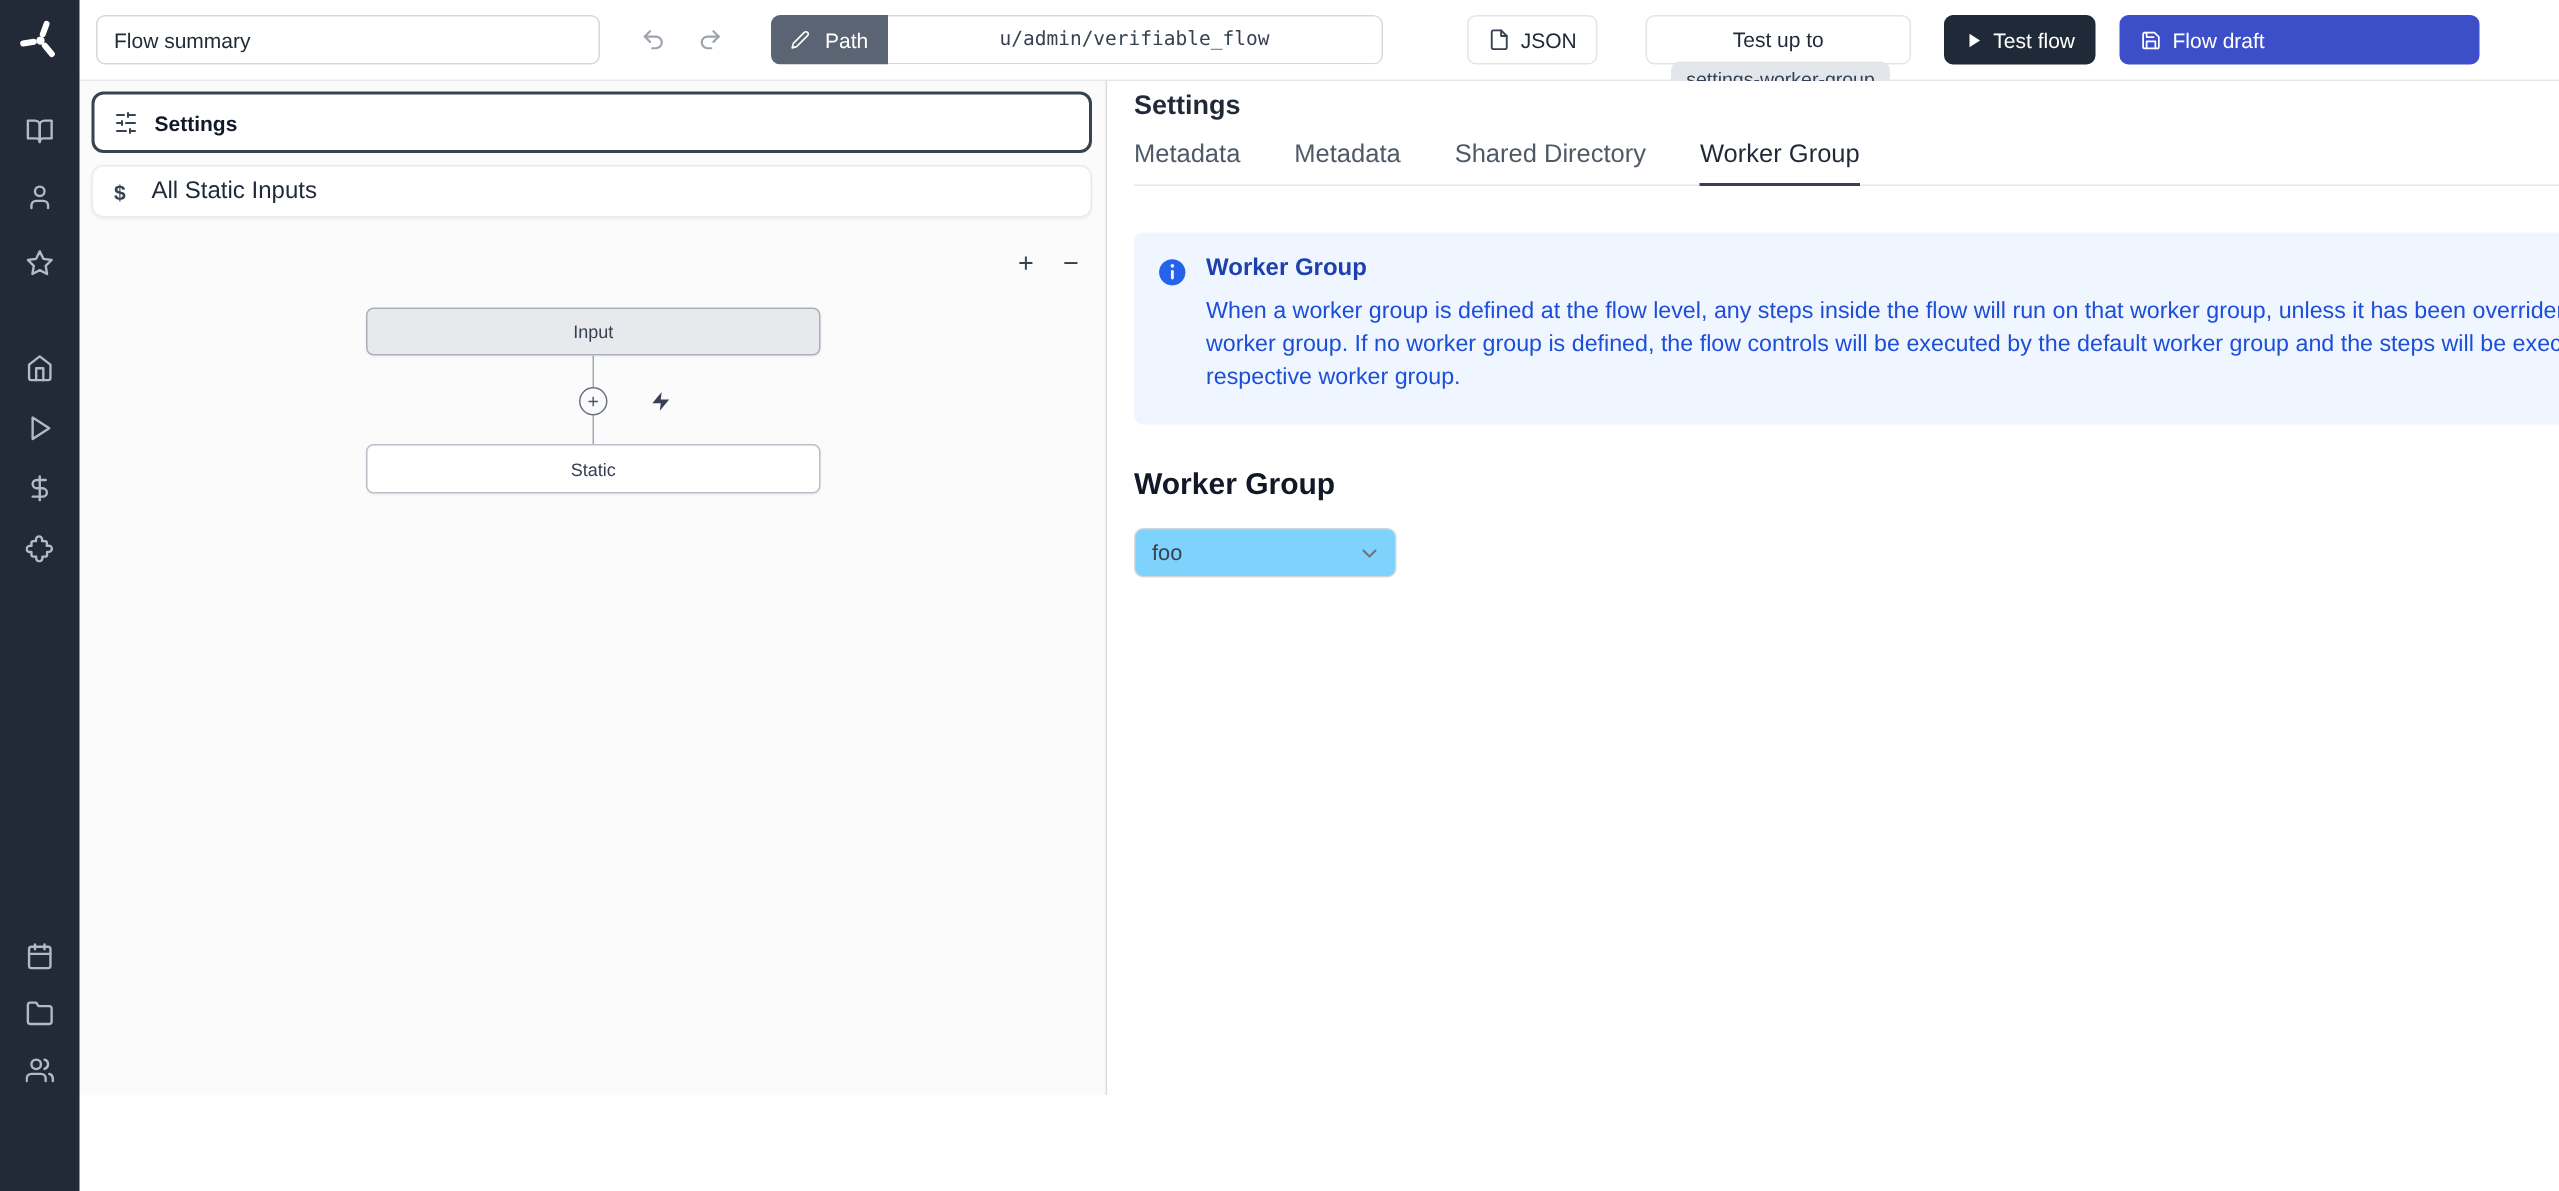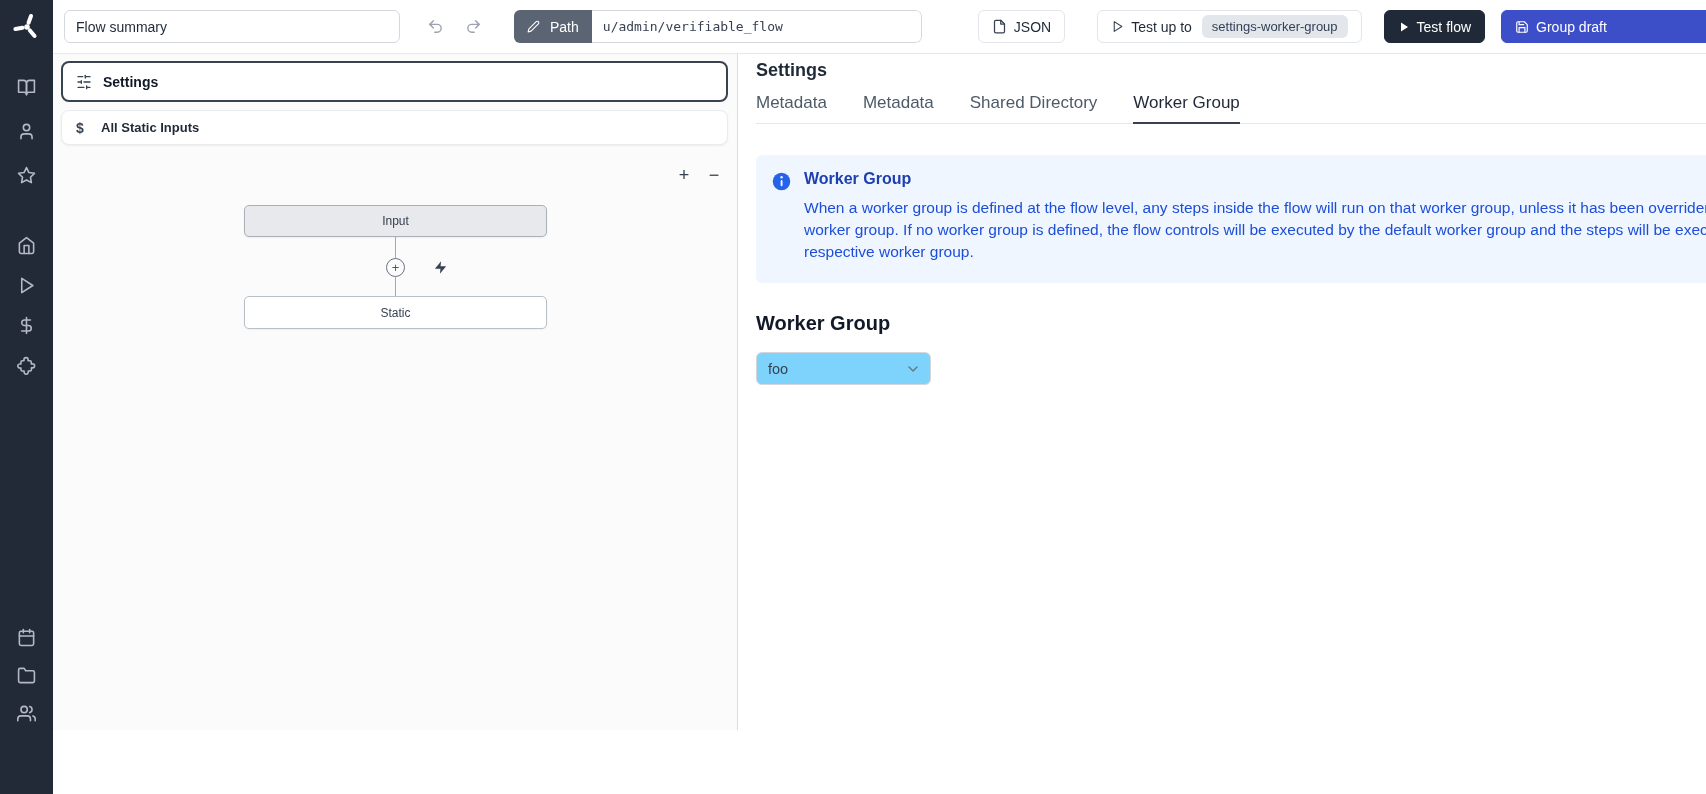--- a/index.html
+++ b/index.html
@@ -31,28 +31,28 @@
   .icon-btn svg { width:17px; height:17px; }
   .undo-btn { margin-left:20px; }
   .redo-btn { margin-left:8px; }
   .path-group { margin-left:26px; display:flex; height:33px; border-radius:6px; overflow:hidden; }
   .path-chip { background:#5b6472; color:#fff; display:flex; align-items:center; gap:10px;
                padding:0 13px; font-size:14px; border:0; cursor:pointer; }
   .path-chip svg { width:13px; height:13px; }
   .path-input { width:330px; border:1px solid #d5d9df; border-left:0;
                 border-radius:0 6px 6px 0; padding:0 11px;
                 font-family:"DejaVu Sans Mono", monospace; font-size:13px; color:#374151;
-                outline:none; background:#fff; }
+                outline:none; background:#fff;text-align:center; }
   .btn { display:flex; align-items:center; gap:7px; height:33px; padding:0 13px;
          border-radius:6px; font-size:14px; cursor:pointer; white-space:nowrap;
          font-family:inherit; }
   .btn-light { background:#fff; border:1px solid #e2e5ea; color:#1f2937;text-align:right; }
   .json-btn { margin-left:56px; }
   .json-btn svg { width:15px; height:15px; color:#374151; }
-  .testupto-btn { margin-left:32px; }
+  .testupto-btn { margin-left:32px;flex-direction:column; }
   .testupto-btn svg { width:13px; height:13px; color:#374151; }
   .badge { background:#e3e7ec; border-radius:6px; padding:4px 10px; font-size:13px;
            color:#334155; margin-left:3px; font-weight:500; }
   .btn-dark { margin-left:22px; background:#1f2937; border:1px solid #1f2937; color:#fff;
               font-weight:500; }
   .btn-dark svg { width:12px; height:12px; }
   .btn-blue { margin-left:16px; background:#3d4ec9; border:1px solid #3d4ec9; color:#fff;
               font-weight:500; width:240px; justify-content:flex-start; }
   .btn-blue svg { width:14px; height:14px; }
 
@@ -62,21 +62,21 @@
   .settings-box { position:absolute; left:8px; right:9px; top:7px; height:41px; background:#fff;
                   border:2px solid #39434f; border-radius:8px; display:flex; align-items:center;
                   gap:11px; padding:0 13px; cursor:pointer; }
   .settings-box svg { width:16px; height:16px; color:#374151; }
   .settings-box .label { font-size:14px; font-weight:600; color:#111827; }
   .static-box { position:absolute; left:8px; right:9px; top:56px; height:35px; background:#fff;
                 border:1px solid #e9ebef; box-shadow:0 1px 2px rgba(0,0,0,.06);
                 border-radius:8px; display:flex; align-items:center; gap:11px; padding:0 14px;
                 cursor:pointer; }
   .static-box .dollar { font-size:14px; font-weight:700; color:#374151; width:14px; }
-  .static-box .label { font-size:13px; color:#1f2937;font-weight:bold; }
+  .static-box .label { font-size:16px; color:#1f2937; }
   .zoom { position:absolute; right:12px; top:110px; display:flex; gap:8px; }
   .zoom button { width:22px; height:22px; background:none; border:0; color:#374151;
                  font-size:18px; line-height:20px; cursor:pointer; }
   .node { position:absolute; left:191px; width:303px; display:flex; align-items:center;
           justify-content:center; font-size:12px; color:#374151; border-radius:5px;
           cursor:pointer; box-shadow:0 1px 2px rgba(0,0,0,.05); }
   .node-input { top:151px; height:32px; background:#e7e9ed; border:1px solid #a9b0ba; }
   .node-result { top:242px; height:33px; background:#fff; border:1px solid #b9bfc8; }
   .edge { position:absolute; left:342px; top:183px; width:1px; height:59px; background:#a3a9b3; }
   .plus-btn { position:absolute; left:333px; top:204px; width:19px; height:19px;
@@ -243,21 +243,21 @@
         </svg>
       <span>Test flow</span>
     </button>
 
     <button class="btn btn-blue">
       <svg viewBox="0 0 24 24" fill="none" stroke="currentColor" stroke-width="2" stroke-linecap="round" stroke-linejoin="round">
           <path d="M19 21H5a2 2 0 0 1-2-2V5a2 2 0 0 1 2-2h11l5 5v11a2 2 0 0 1-2 2z"></path>
           <polyline points="17 21 17 13 7 13 7 21"></polyline>
           <polyline points="7 3 7 8 15 8"></polyline>
         </svg>
-      <span>Group draft</span>
+      <span>Flow draft</span>
     </button>
   </header>
 
   <main class="flow-panel">
 
     <div class="settings-box">
       <svg viewBox="0 0 24 24" fill="none" stroke="currentColor" stroke-width="2" stroke-linecap="round" stroke-linejoin="round">
           <line x1="21" x2="14" y1="4" y2="4"></line>
           <line x1="10" x2="3" y1="4" y2="4"></line>
           <line x1="21" x2="12" y1="12" y2="12"></line>

